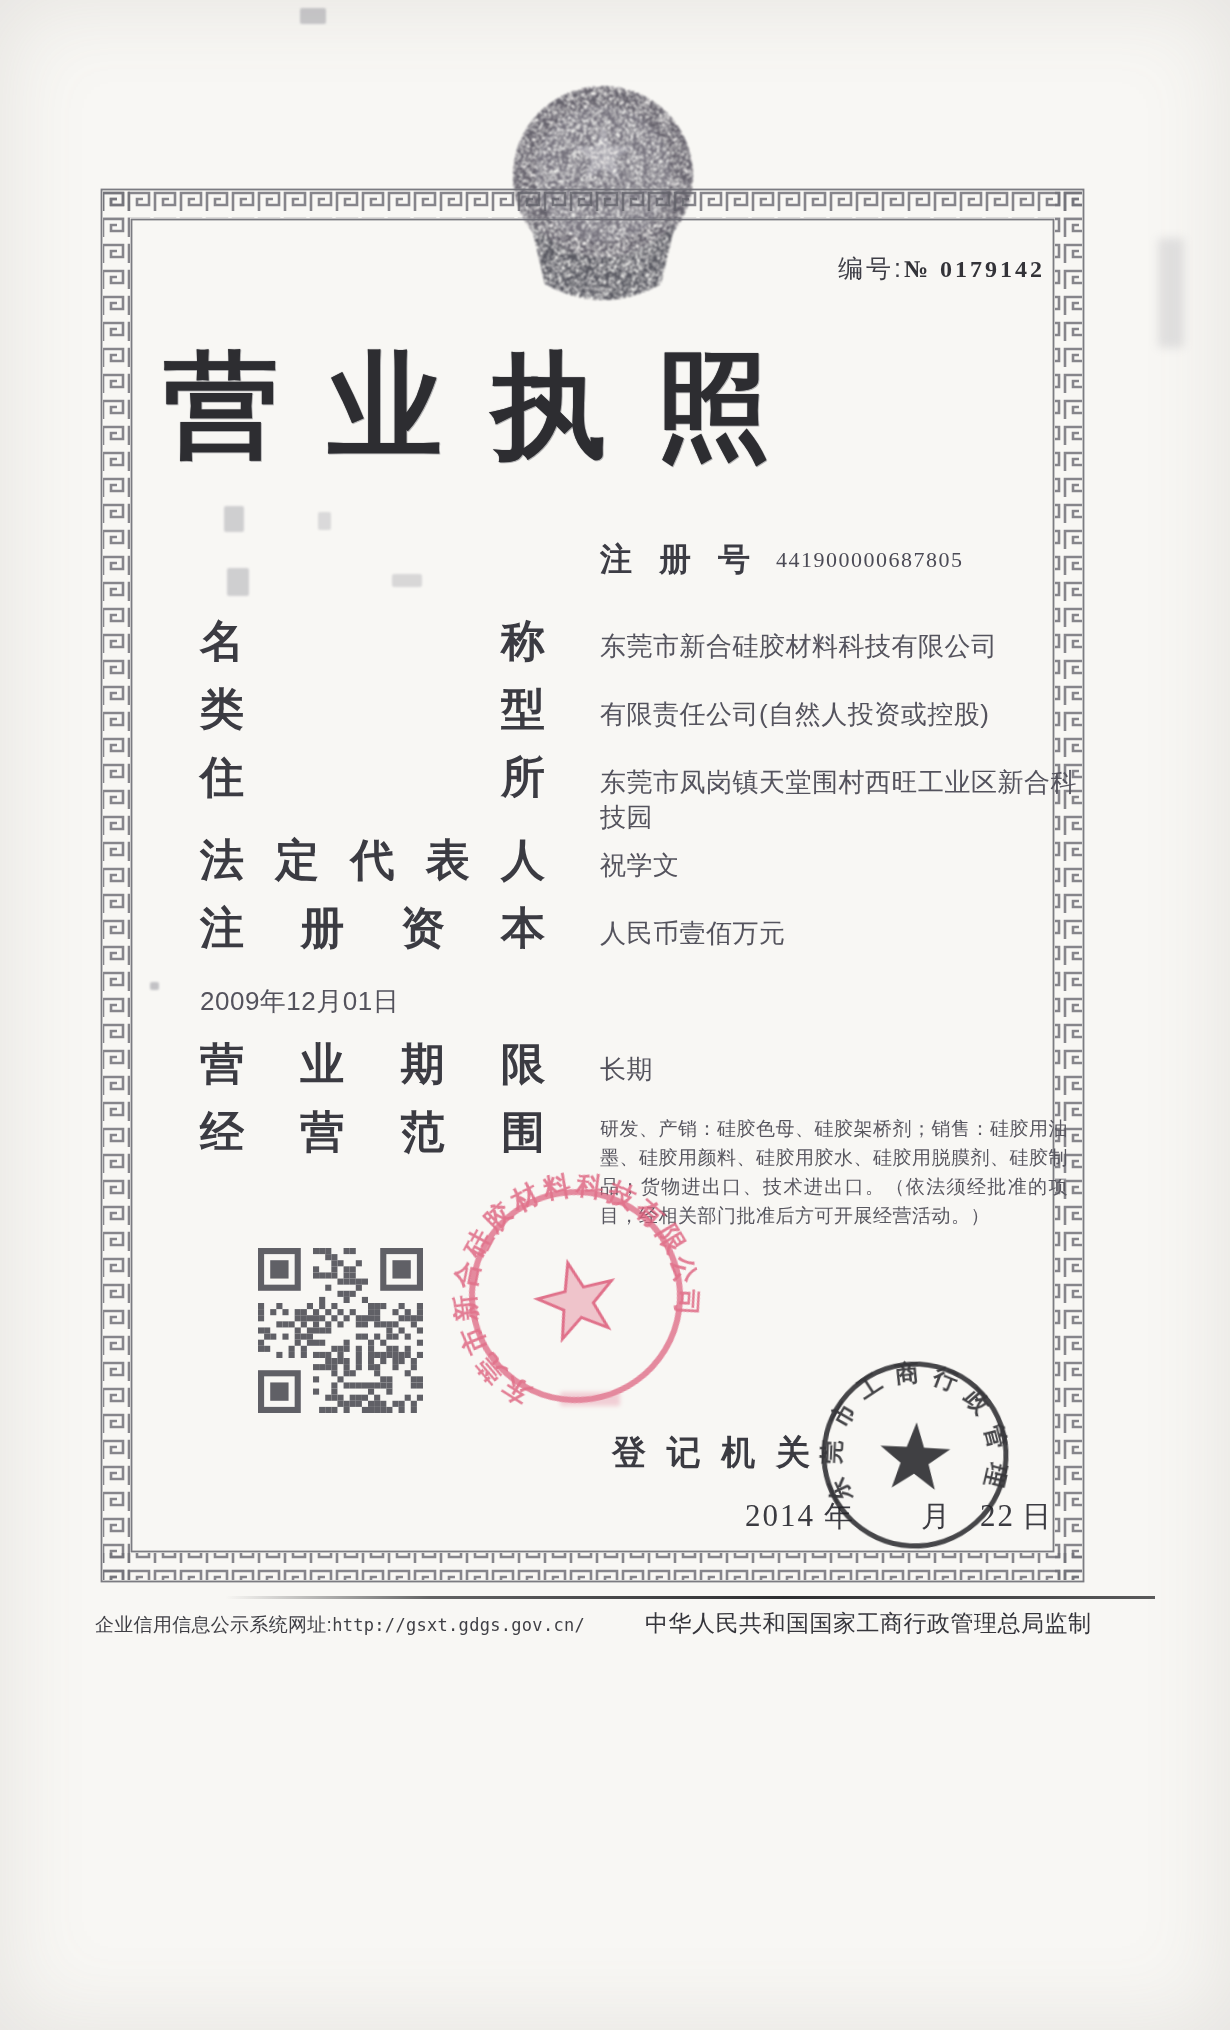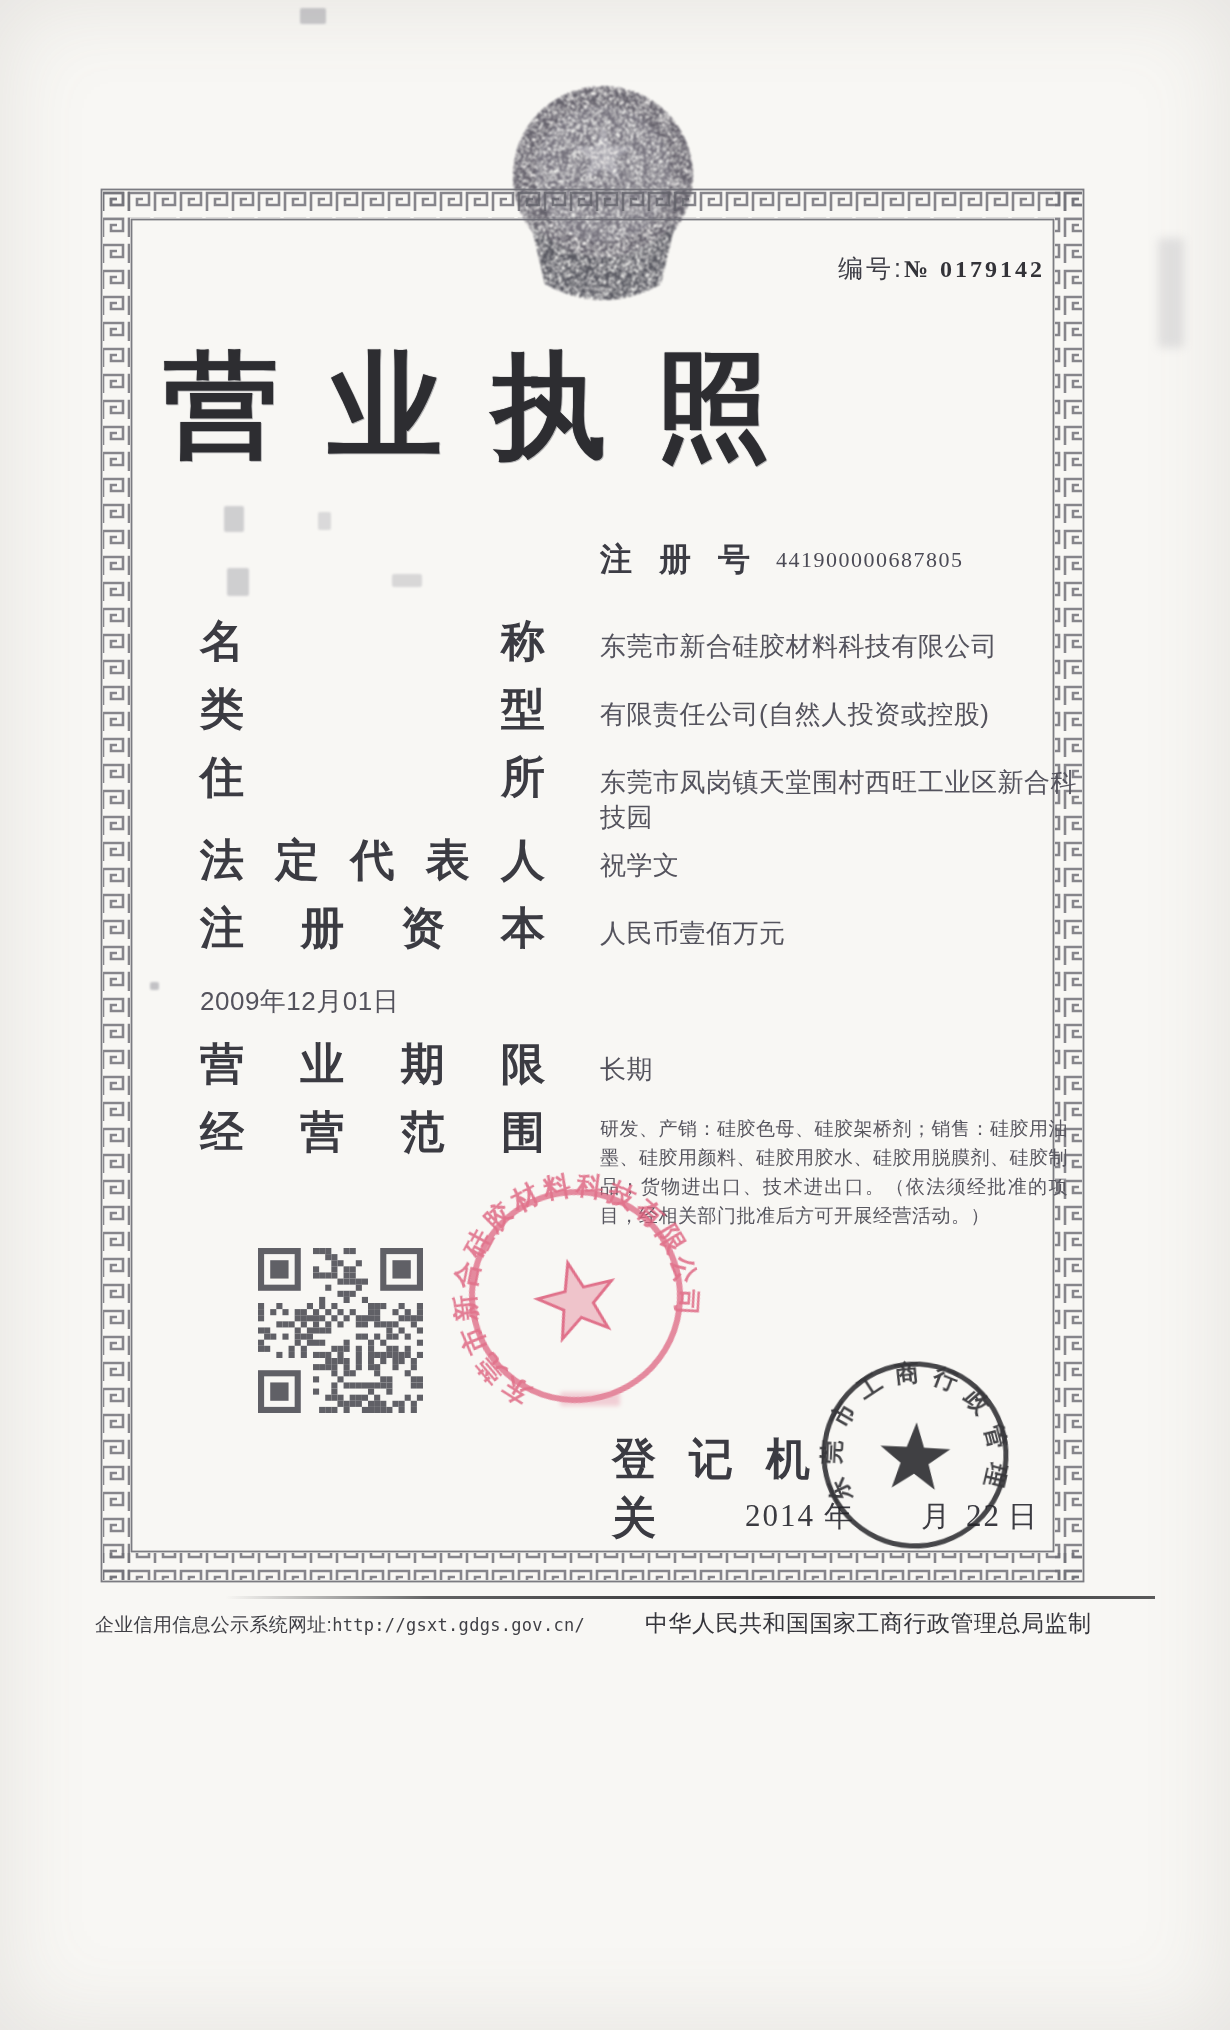--- a/index.html
+++ b/index.html
@@ -34,29 +34,29 @@
   .frow{display:flex;gap:55px;min-height:68px;align-items:flex-start;}
   .flabel{width:345px;flex:0 0 345px;font-size:44px;font-weight:600;color:#3b3b42;
           text-align:justify;text-align-last:justify;line-height:50px;}
   .fvalue{font-size:26px;color:#54535d;padding-top:13px;letter-spacing:.5px;}
   .frow-scope .fvalue{font-size:19px;line-height:29px;width:468px;padding-top:7px;text-align:justify;color:#57565f;}
   
   .qr{position:absolute;left:258px;top:1248px;opacity:.85;filter:blur(.3px);}
   
   .seal{position:absolute;left:452px;top:1172px;transform:rotate(-14deg);opacity:.88;filter:blur(.4px);}
   
-  .registrar{position:absolute;left:612px;top:1430px;width:198px;font-size:44px;font-weight:600;color:#3b3b42;
+  .registrar{position:absolute;left:612px;top:1430px;width:198px;font-size:34px;font-weight:600;color:#3b3b42;
              text-align:justify;text-align-last:justify;}
   
   .stamp{position:absolute;left:812px;top:1352px;transform:rotate(3deg);opacity:.9;filter:blur(.3px);z-index:6;}
   
   .dateline{position:absolute;left:745px;top:1497px;display:flex;align-items:baseline;color:#3b3b41;z-index:5;}
   .dateline .num{font-size:31px;font-family:"Liberation Serif",serif;letter-spacing:2px;}
   .dateline .cjk{font-size:29px;}
-  .du-year{margin-left:9px;} .du-month{margin-left:68px;} .d-day{margin-left:16px;} .du-day{margin-left:7px;}
+  .du-year{margin-left:9px;} .du-month{margin-left:68px;} .d-day{margin-left:30px;} .du-day{margin-left:7px;}
   
   .scanline{position:absolute;left:225px;top:1596px;width:930px;height:3px;
     background:linear-gradient(90deg,rgba(50,50,52,0) 0,rgba(50,50,52,.75) 22%,#2e2e30 60%,rgba(50,50,52,.8) 100%);}
   .foot-left{position:absolute;left:95px;top:1612px;font-size:19px;color:#3f3f45;letter-spacing:.3px;}
   .foot-left .url{font-family:"DejaVu Sans Mono",monospace;font-size:17px;}
   .foot-right{position:absolute;left:645px;top:1608px;font-size:23px;color:#35353b;letter-spacing:.5px;}
   
   .art{position:absolute;background:#8f8f98;opacity:.38;filter:blur(1.2px);border-radius:2px;}
   .art1{left:224px;top:506px;width:20px;height:26px;}
   .art2{left:318px;top:512px;width:13px;height:18px;opacity:.28;}

